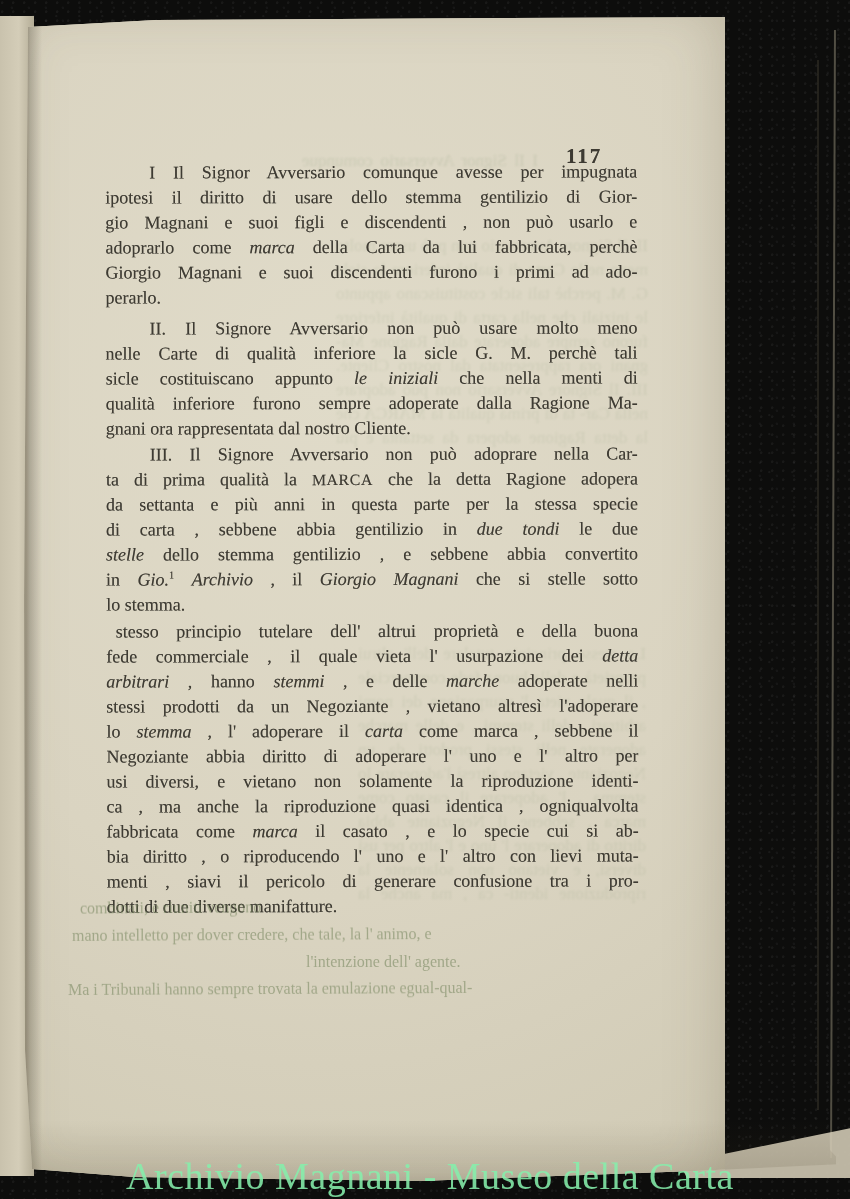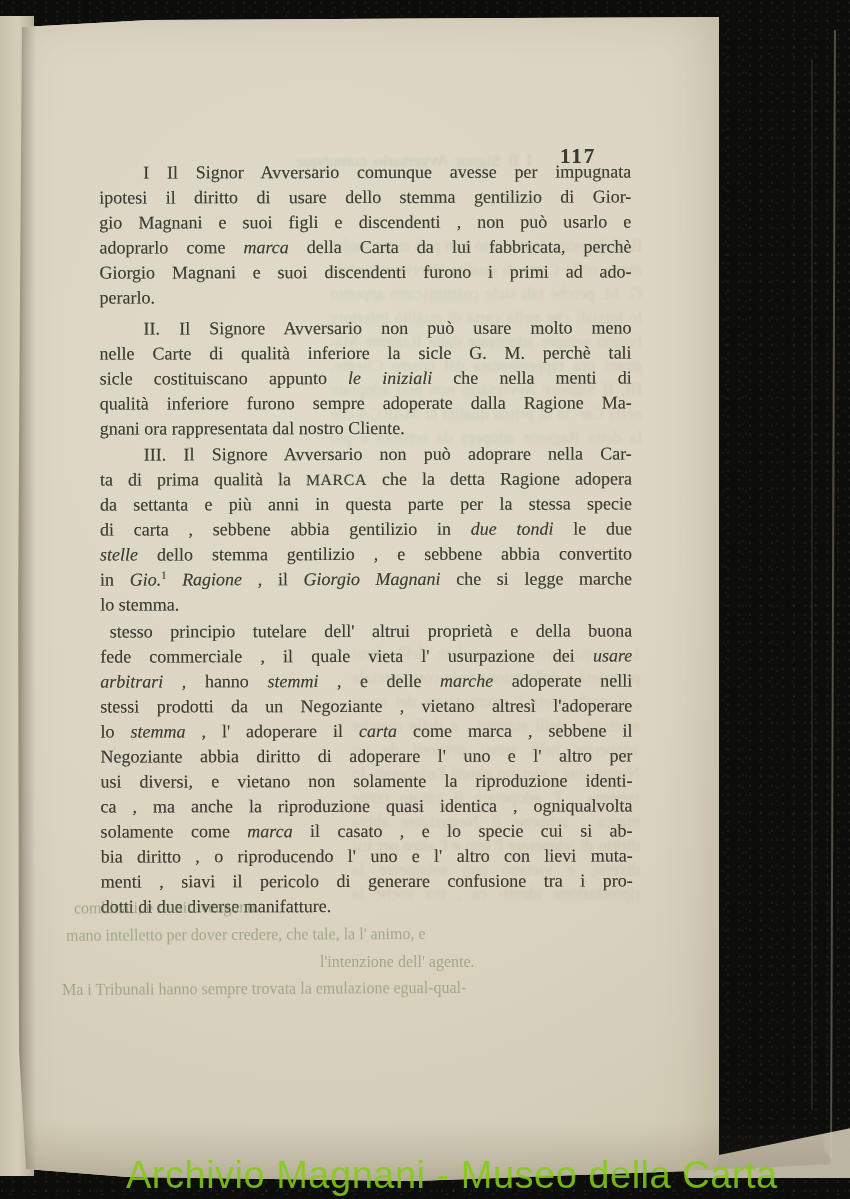--- a/index.html
+++ b/index.html
@@ -28,21 +28,21 @@
   }
   .under-page-wedge {
     position:absolute; left:680px; top:1124px; width:170px; height:54px;
     background:#cfc8b2;
     clip-path:polygon(0 72%, 100% 8%, 100% 100%, 4% 100%);
     opacity:.9;
   }
 
   
   .page {
-    position:absolute; left:0; top:0; width:719px; height:1199px;
+    position:absolute; left:6px; top:0; width:719px; height:1199px;
     background-color:#dad4c1;
     background-image:
       radial-gradient(ellipse 130% 90% at 44% 32%, #e0dbc9 0%, #dad4c1 48%, #d2ccb7 78%, #c7c0aa 100%),
       radial-gradient(circle at 31% 41%, rgba(146,112,58,.18) 0 .9px, transparent 1.5px),
       radial-gradient(circle at 64% 17%, rgba(128,96,48,.15) 0 .8px, transparent 1.4px),
       radial-gradient(circle at 12% 76%, rgba(120,92,46,.13) 0 1px, transparent 1.7px),
       radial-gradient(circle at 83% 63%, rgba(140,104,54,.12) 0 .8px, transparent 1.5px);
     background-size:100% 100%, 41px 33px, 59px 47px, 73px 61px, 97px 83px;
     background-blend-mode:normal, normal, normal, normal, normal;
     clip-path:polygon(
@@ -103,29 +103,29 @@
   .ghost.g2 { left:352px; top:642px; width:288px; height:262px; }
   .ghost.g3 { left:296px; top:149px; width:236px; height:22px; opacity:.13; }
 
   .frag {
     position:absolute; white-space:nowrap;
     font:16px/20px "Liberation Serif", serif;
     color:#74845c; opacity:.55; filter:blur(.45px);
   }
   .frag.f1 { left:74px;  top:898px; transform:rotate(-.4deg); }
   .frag.f2 { left:66px;  top:925px; transform:rotate(-.3deg); }
-  .frag.f3 { left:300px; top:952px;margin-left:20px; }
+  .frag.f3 { left:300px; top:952px; }
   .frag.f4 { left:62px;  top:979px; transform:rotate(-.3deg); }
 
   
   .watermark {
     position:absolute; left:126px; top:1154px; z-index:30;
-    font-family:Liberation Sans, sans-serif;
+    font-family:Liberation Serif, serif;
     font-size:38px; font-weight:400; letter-spacing:.5px;
-    color:#84cc16; opacity:.88; white-space:nowrap;
+    color:#86efac; opacity:.88; white-space:nowrap;
   }
 </style>
 </head>
 <body>
 
 <div class="gutter-strip"></div>
 <div class="stack-edge-right"></div>
 <div class="under-page-wedge"></div>
 
 <div class="page">
@@ -152,33 +152,33 @@
         <div class="line"><span>sicle costituiscano appunto </span><span class="it">le iniziali</span><span> che nella menti di</span></div>
         <div class="line"><span>qualità inferiore furono sempre adoperate dalla Ragione Ma-</span></div>
         <div class="line last"><span>gnani ora rappresentata dal nostro Cliente.</span></div>
       </div>
       <div class="para p2">
         <div class="line"><span>III. Il Signore Avversario non può adoprare nella Car-</span></div>
         <div class="line"><span>ta di prima qualità la </span><span class="caps">MARCA</span><span> che la detta Ragione adopera</span></div>
         <div class="line"><span>da settanta e più anni in questa parte per la stessa specie</span></div>
         <div class="line"><span>di carta , sebbene abbia gentilizio in </span><span class="it">due tondi</span><span> le due</span></div>
         <div class="line"><span class="it">stelle</span><span> dello stemma gentilizio , e sebbene abbia convertito</span></div>
-        <div class="line"><span>in </span><span class="it">Gio.</span><span class="sup">1</span><span> </span><span class="it">Ragione</span><span> , il </span><span class="it">Giorgio Magnani</span><span> che si legge marche</span></div>
+        <div class="line"><span>in </span><span class="it">Gio.</span><span class="sup">1</span><span> </span><span class="it">Archivio</span><span> , il </span><span class="it">Giorgio Magnani</span><span> che si stelle sotto</span></div>
         <div class="line last"><span>lo stemma.</span></div>
       </div>
       <div class="para p3">
         <div class="line"><span>Lo stesso principio tutelare dell' altrui proprietà e della buona</span></div>
-        <div class="line"><span>fede commerciale , il quale vieta l' usurpazione dei </span><span class="it">usare</span></div>
+        <div class="line"><span>fede commerciale , il quale vieta l' usurpazione dei </span><span class="it">detta</span></div>
         <div class="line"><span class="it">arbitrari</span><span> , hanno </span><span class="it">stemmi</span><span> , e delle </span><span class="it">marche</span><span> adoperate nelli</span></div>
         <div class="line"><span>stessi prodotti da un Negoziante , vietano altresì l'adoperare</span></div>
         <div class="line"><span>lo </span><span class="it">stemma</span><span> , l' adoperare il </span><span class="it">carta</span><span> come marca , sebbene il</span></div>
         <div class="line"><span>Negoziante abbia diritto di adoperare l' uno e l' altro per</span></div>
         <div class="line"><span>usi diversi, e vietano non solamente la riproduzione identi-</span></div>
         <div class="line"><span>ca , ma anche la riproduzione quasi identica , ogniqualvolta</span></div>
-        <div class="line"><span>solamente come </span><span class="it">marca</span><span> il casato , e lo specie cui si ab-</span></div>
+        <div class="line"><span>fabbricata come </span><span class="it">marca</span><span> il casato , e lo specie cui si ab-</span></div>
         <div class="line"><span>bia diritto , o riproducendo l' uno e l' altro con lievi muta-</span></div>
         <div class="line"><span>menti , siavi il pericolo di generare confusione tra i pro-</span></div>
         <div class="line last"><span>dotti di due diverse manifatture.</span></div>
       </div>
     </div>
 
   <div>
     <div class="frag f1">combinati, e riuniti vengono</div>
     <div class="frag f2">mano intelletto per dover credere, che tale, la l' animo, e</div>
     <div class="frag f3">l'intenzione dell' agente.</div>

